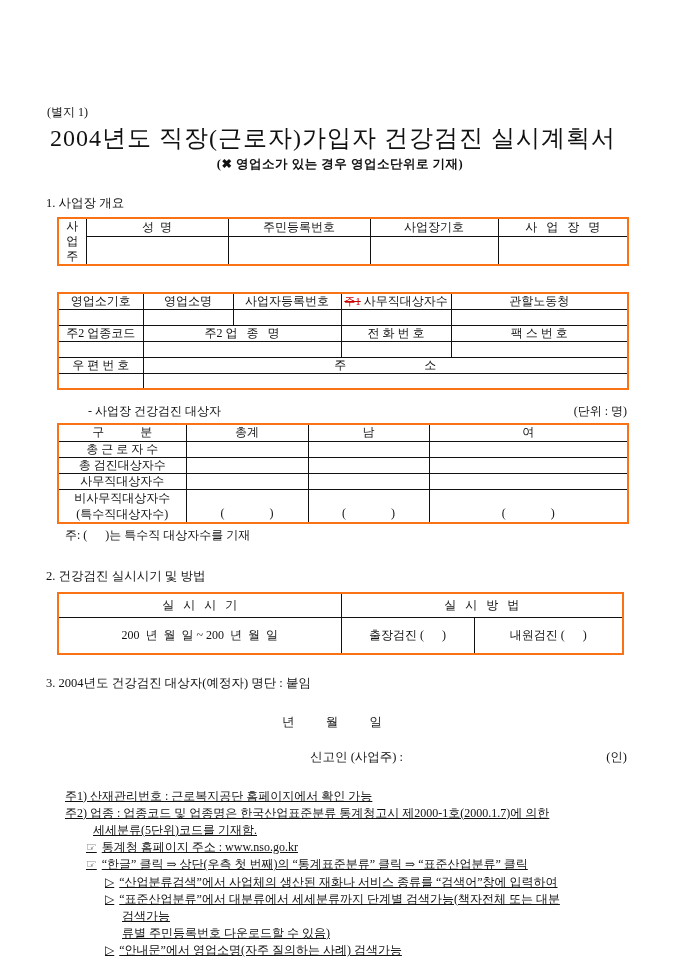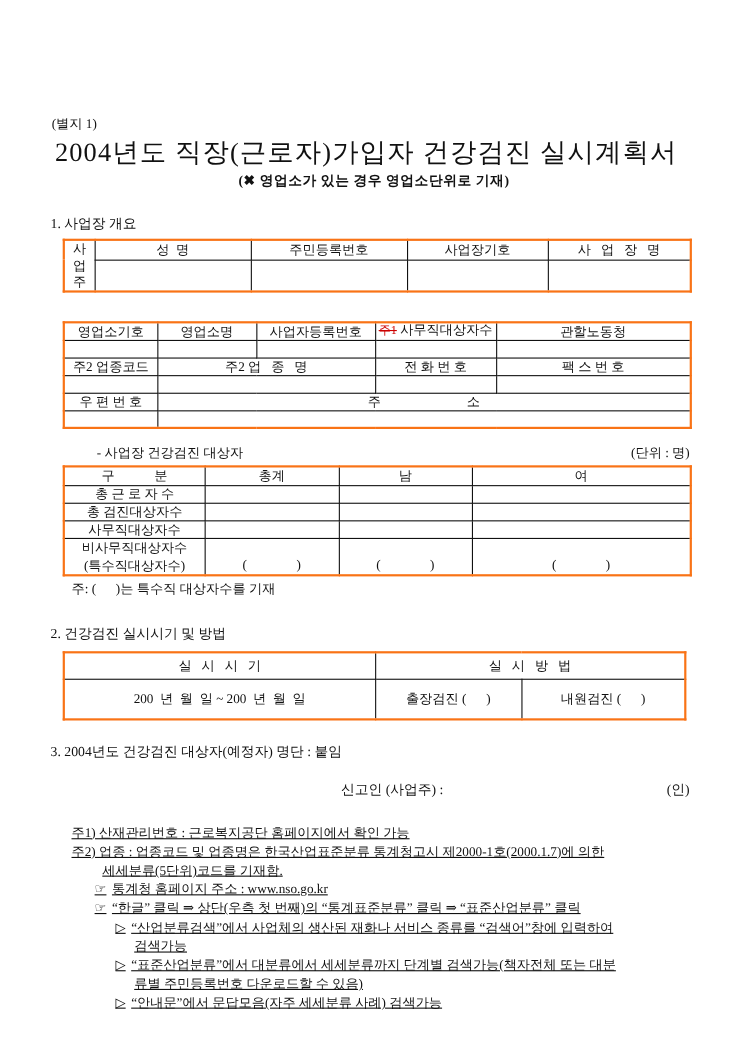--- a/index.html
+++ b/index.html
@@ -214,32 +214,33 @@
     <tr>
       <td class="val pre">200  년  월  일 ~ 200  년  월  일</td>
       <td class="val pre">출장검진 (      )</td>
       <td class="val pre">내원검진 (      )</td>
     </tr>
   </tbody>
     </table>
 
   <div class="sec-heading h-s3">3. 2004년도 건강검진 대상자(예정자) 명단 : 붙임</div>
 
+  <div class="date-line">년          월          일</div>
 
   <div class="sign-row">
     <span class="declarant">신고인 (사업주) :</span>
     <span class="seal">(인)</span>
   </div>
 
   <div class="footnotes">
     <div class="fn i0">주1) 산재관리번호 : 근로복지공단 홈페이지에서 확인 가능</div>
     <div class="fn i0">주2) 업종 : 업종코드 및 업종명은 한국산업표준분류 통계청고시 제2000-1호(2000.1.7)에 의한</div>
     <div class="fn i1">세세분류(5단위)코드를 기재함.</div>
     <div class="fn i2"><span class="fn-icon">☞</span><span>통계청 홈페이지 주소 : www.nso.go.kr</span></div>
     <div class="fn i2"><span class="fn-icon">☞</span><span>“한글” 클릭 ⇒ 상단(우측 첫 번째)의 “통계표준분류” 클릭 ⇒ “표준산업분류” 클릭</span></div>
     <div class="fn i3"><span class="fn-icon">▷</span><span>“산업분류검색”에서 사업체의 생산된 재화나 서비스 종류를 “검색어”창에 입력하여</span></div>
+    <div class="fn i3"><span class="fn-icon">▷</span><span>“표준산업분류”에서 대분류에서 세세분류까지 단계별 검색가능(책자전체 또는 대분</span></div>
     <div class="fn i4">검색가능</div>
-    <div class="fn i3"><span class="fn-icon">▷</span><span>“표준산업분류”에서 대분류에서 세세분류까지 단계별 검색가능(책자전체 또는 대분</span></div>
     <div class="fn i4">류별 주민등록번호 다운로드할 수 있음)</div>
-    <div class="fn i3"><span class="fn-icon">▷</span><span>“안내문”에서 문답모음(자주 세세분류 사례) 검색가능</span></div>
+    <div class="fn i3"><span class="fn-icon">▷</span><span>“안내문”에서 영업소명(자주 질의하는 사례) 검색가능</span></div>
   </div>
 
 </div>
 
 </body></html>

